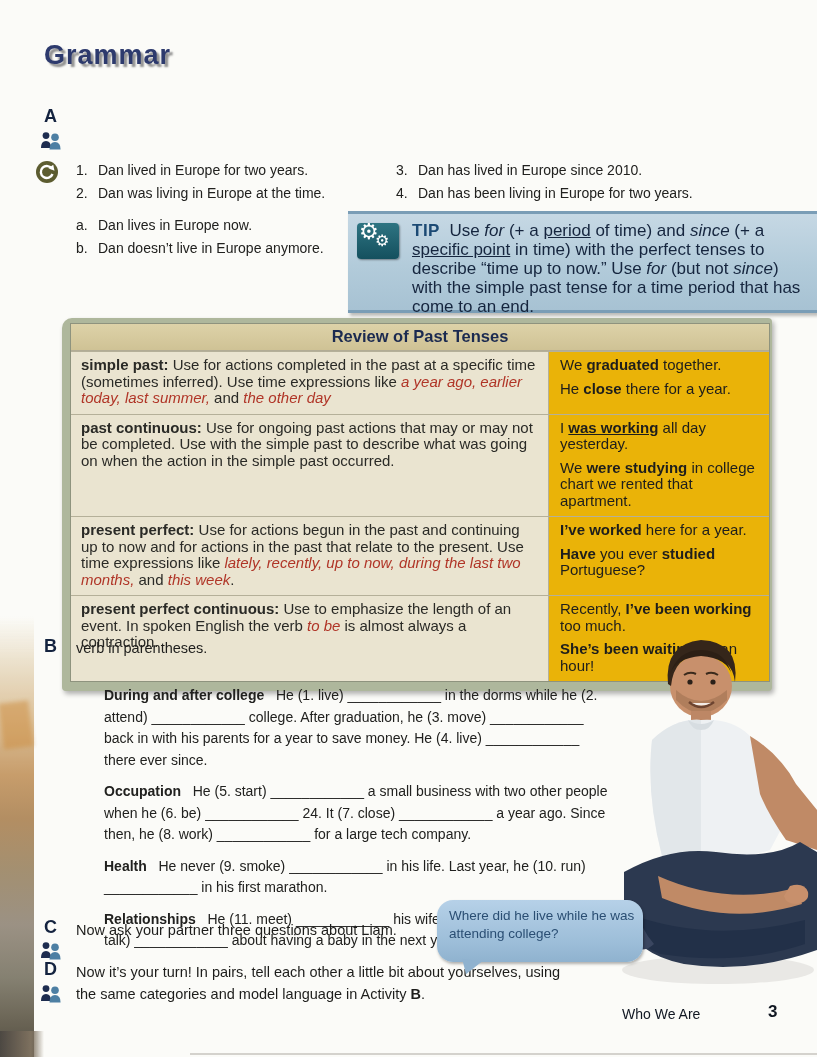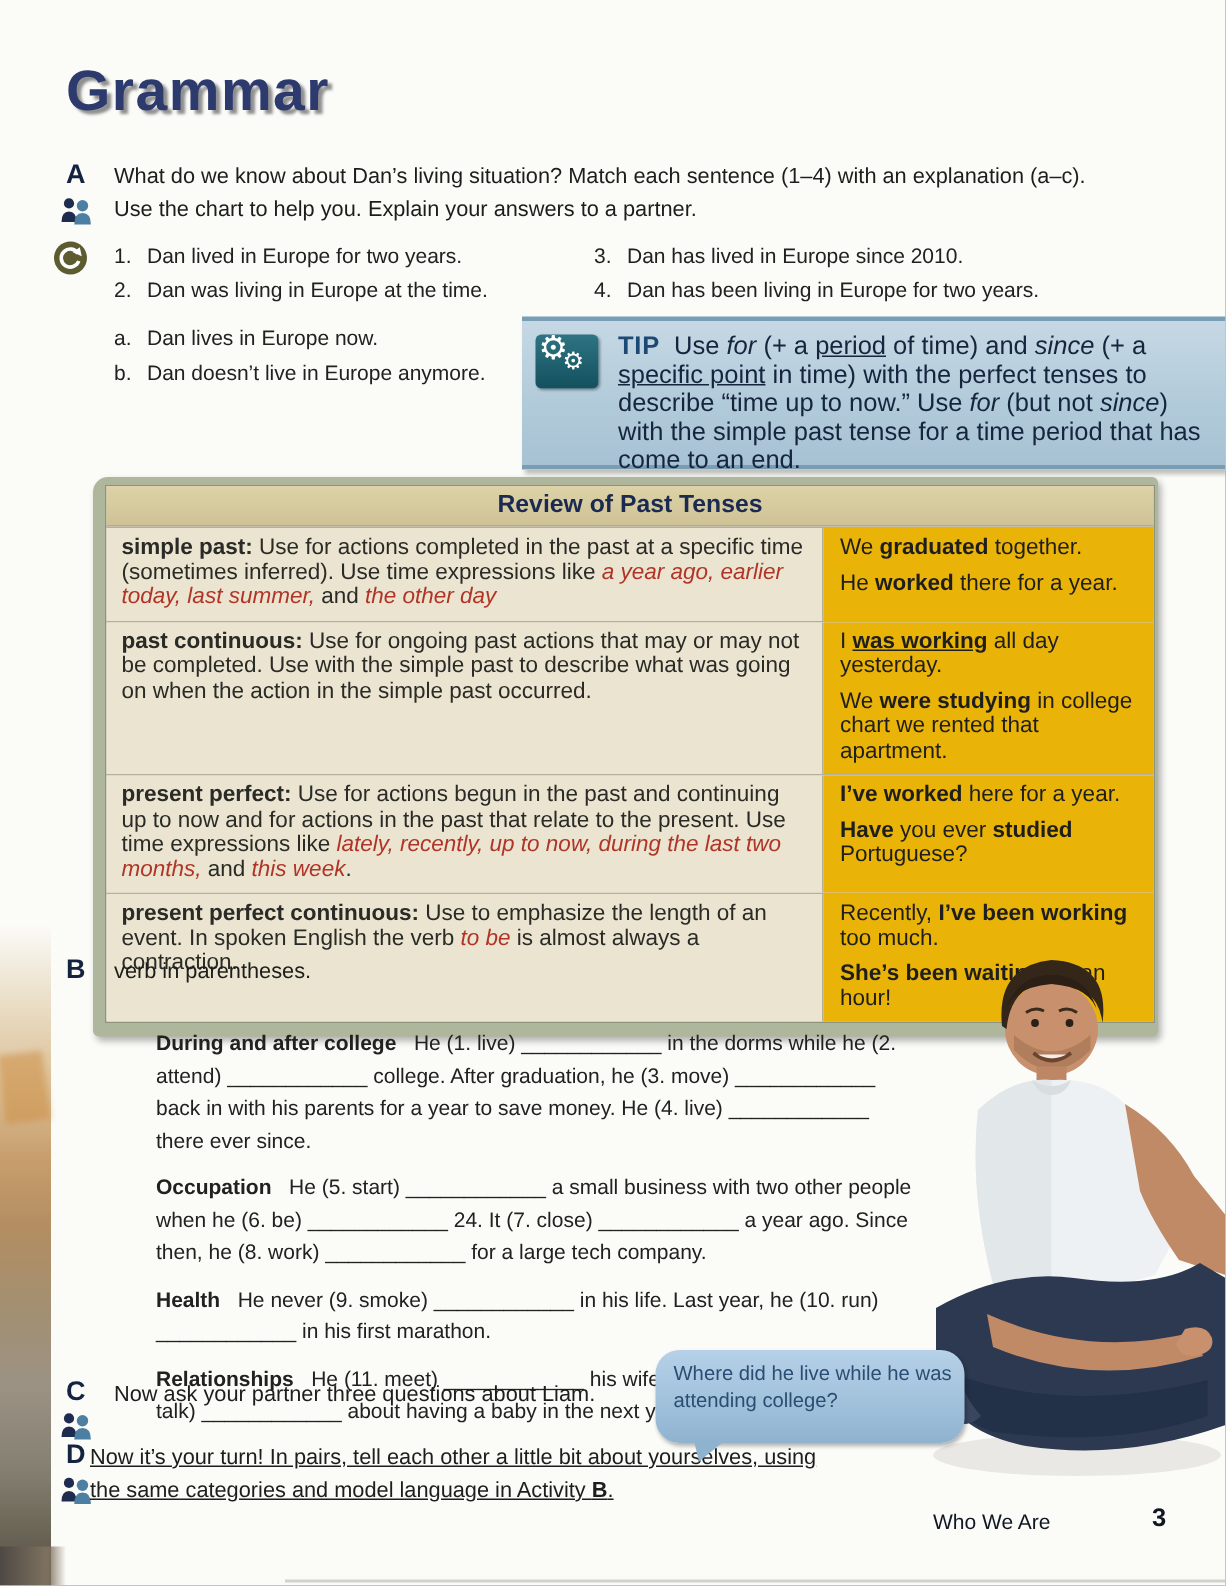--- a/index.html
+++ b/index.html
@@ -1,20 +1,20 @@
 <!DOCTYPE html>
 <html><head>
 <meta charset="utf-8">
 <style>
   html,body{margin:0;padding:0;background:#9a9a9a;}
   .page{position:relative;width:817px;height:1057px;margin:0 auto;background:#fbfbf8;
         overflow:hidden;font-family:"Liberation Sans",sans-serif;color:#21211f;}
 
   
-  .title{position:absolute;left:44px;top:40px;font-size:38px;font-weight:700;color:#2d3a6d;
+  .title{position:absolute;left:44px;top:40px;font-size:27px;font-weight:700;color:#2d3a6d;
          letter-spacing:1px;text-shadow:3px 3px 2px #8f8f8f;}
 
   
   .letter{position:absolute;font-size:18px;font-weight:700;color:#14233f;}
   .pair-icon{position:absolute;width:24px;height:20px;}
   .body-text{font-size:14.5px;line-height:22px;color:#1d1d1b;}
 
   
   .a-instr{position:absolute;left:76px;top:107px;width:720px;}
   .items-grid{position:absolute;left:76px;top:159px;width:720px;display:grid;
@@ -60,21 +60,21 @@
   
   .b-instr{position:absolute;left:76px;top:637px;width:540px;}
   .b-paras{position:absolute;left:104px;top:685px;width:507px;}
   .b-paras p{margin:0 0 10px 0;font-size:14px;line-height:21.5px;}
 
   
   .photo{position:absolute;right:0;top:614px;width:217px;height:376px;}
 
   
   .c-text{position:absolute;left:76px;top:919px;width:360px;}
-  .d-text{position:absolute;left:60px;top:961px;width:580px;text-decoration:underline;}
+  .d-text{position:absolute;left:76px;top:961px;width:580px;}
 
   
   .bubble{position:absolute;left:437px;top:900px;width:186px;min-height:46px;z-index:5;
           background:linear-gradient(180deg,#b6d1e8 0%,#9cbdd8 70%,#8fb2cf 100%);
           border-radius:16px;padding:7px 8px 9px 12px;box-shadow:1px 2px 3px rgba(0,0,0,.3);
           font-size:13.5px;line-height:18px;color:#2a4e73;font-weight:500;}
   .bubble-tail{position:absolute;left:24px;bottom:-13px;width:0;height:0;
                border-left:6px solid transparent;border-right:14px solid transparent;
                border-top:15px solid #8fb2cf;transform:rotate(8deg);}
 
@@ -104,24 +104,20 @@
 
   <div class="title">Grammar</div>
 
   <div class="letter" style="left:44px;top:106px;">A</div>
   <svg class="pair-icon" style="left:39px;top:131px;" viewBox="0 0 24 20">
     <circle cx="7" cy="4.6" r="3.4" fill="#1d2c4f"></circle>
     <path d="M2 17 q0-7 5-7 q5 0 5 7 z" fill="#1d2c4f"></path>
     <circle cx="16" cy="6.2" r="3.8" fill="#4d7fa3"></circle>
     <path d="M10.5 18.6 q0-7.6 5.5-7.6 q5.6 0 5.6 7.6 z" fill="#4d7fa3"></path>
   </svg>
-  <div class="a-instr body-text">
-    <div>What do we know about Dan’s living situation? Match each sentence (1–4) with an explanation (a–c).</div>
-    <div>Use the chart to help you. Explain your answers to a partner.</div>
-  </div>
 
   <svg class="audio-icon" viewBox="0 0 24 24">
     <circle cx="12" cy="12" r="11" fill="#5c5c30"></circle>
     <path d="M17 9 A6 6 0 1 0 17.5 14" stroke="#ffffff" stroke-width="2.4" fill="none"></path>
     <polygon points="13.5,8.2 19.5,10.8 18.2,4.8" fill="#ffffff"></polygon>
   </svg>
 
   <div class="items-grid">
     <div>
       <div class="item-line"><span class="item-num">1.</span><span>Dan lived in Europe for two years.</span></div>
@@ -147,21 +143,21 @@
   </div>
 
   <div class="table-frame">
     <div class="table-panel">
       <div class="table-title">Review of Past Tenses</div>
 
       <div class="t-row">
         <div class="cell-def"><span class="s-b">simple past:</span><span> Use for actions completed in the past at a specific time (sometimes inferred). Use time expressions like </span><span class="s-i s-r">a year ago, earlier today, last summer,</span><span> and </span><span class="s-i s-r">the other day</span></div>
         <div class="cell-ex">
           <p><span>We </span><span class="s-b">graduated</span><span> together.</span></p>
-          <p><span>He </span><span class="s-b">worked</span><span> there for a year.</span></p>
+          <p><span>He </span><span class="s-b">close</span><span> there for a year.</span></p>
         </div>
       </div>
 
       <div class="t-row">
         <div class="cell-def"><span class="s-b">past continuous:</span><span> Use for ongoing past actions that may or may not be completed. Use with the simple past to describe what was going on when the action in the simple past occurred.</span></div>
         <div class="cell-ex">
           <p><span>I </span><span class="s-b s-u">was working</span><span> all day yesterday.</span></p>
           <p><span>We </span><span class="s-b">were studying</span><span> in college chart we rented that apartment.</span></p>
         </div>
       </div>

